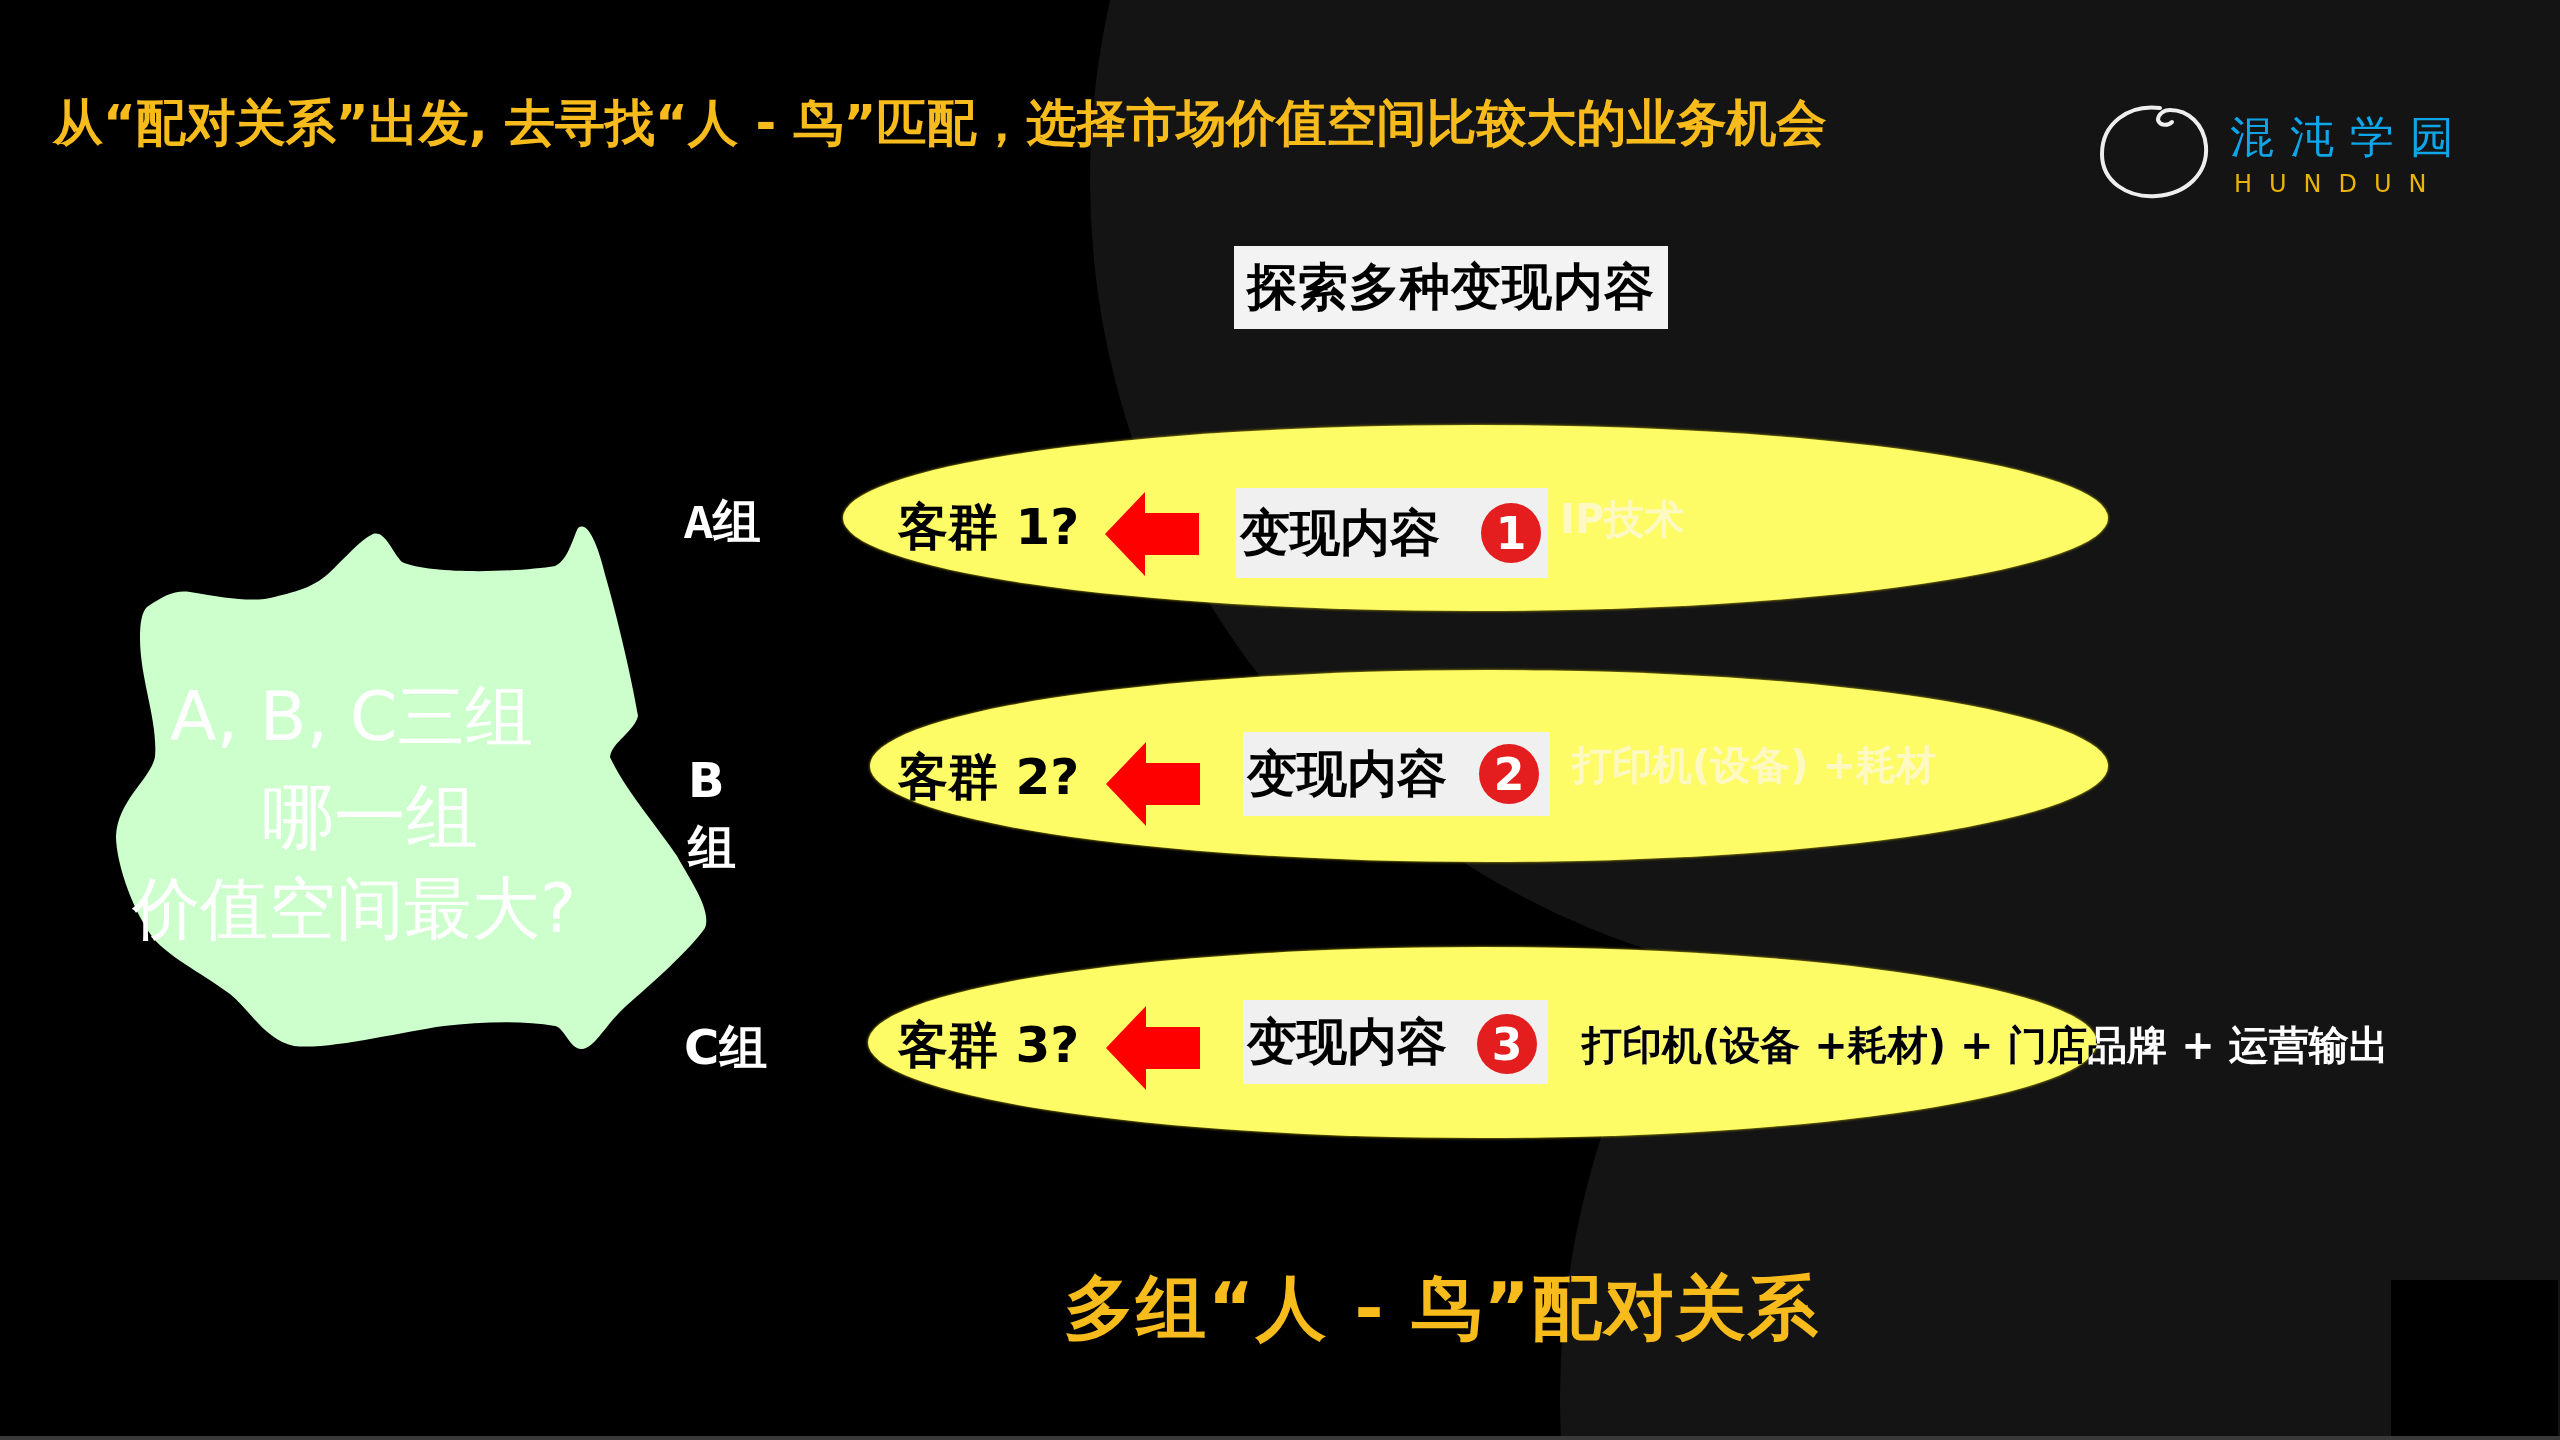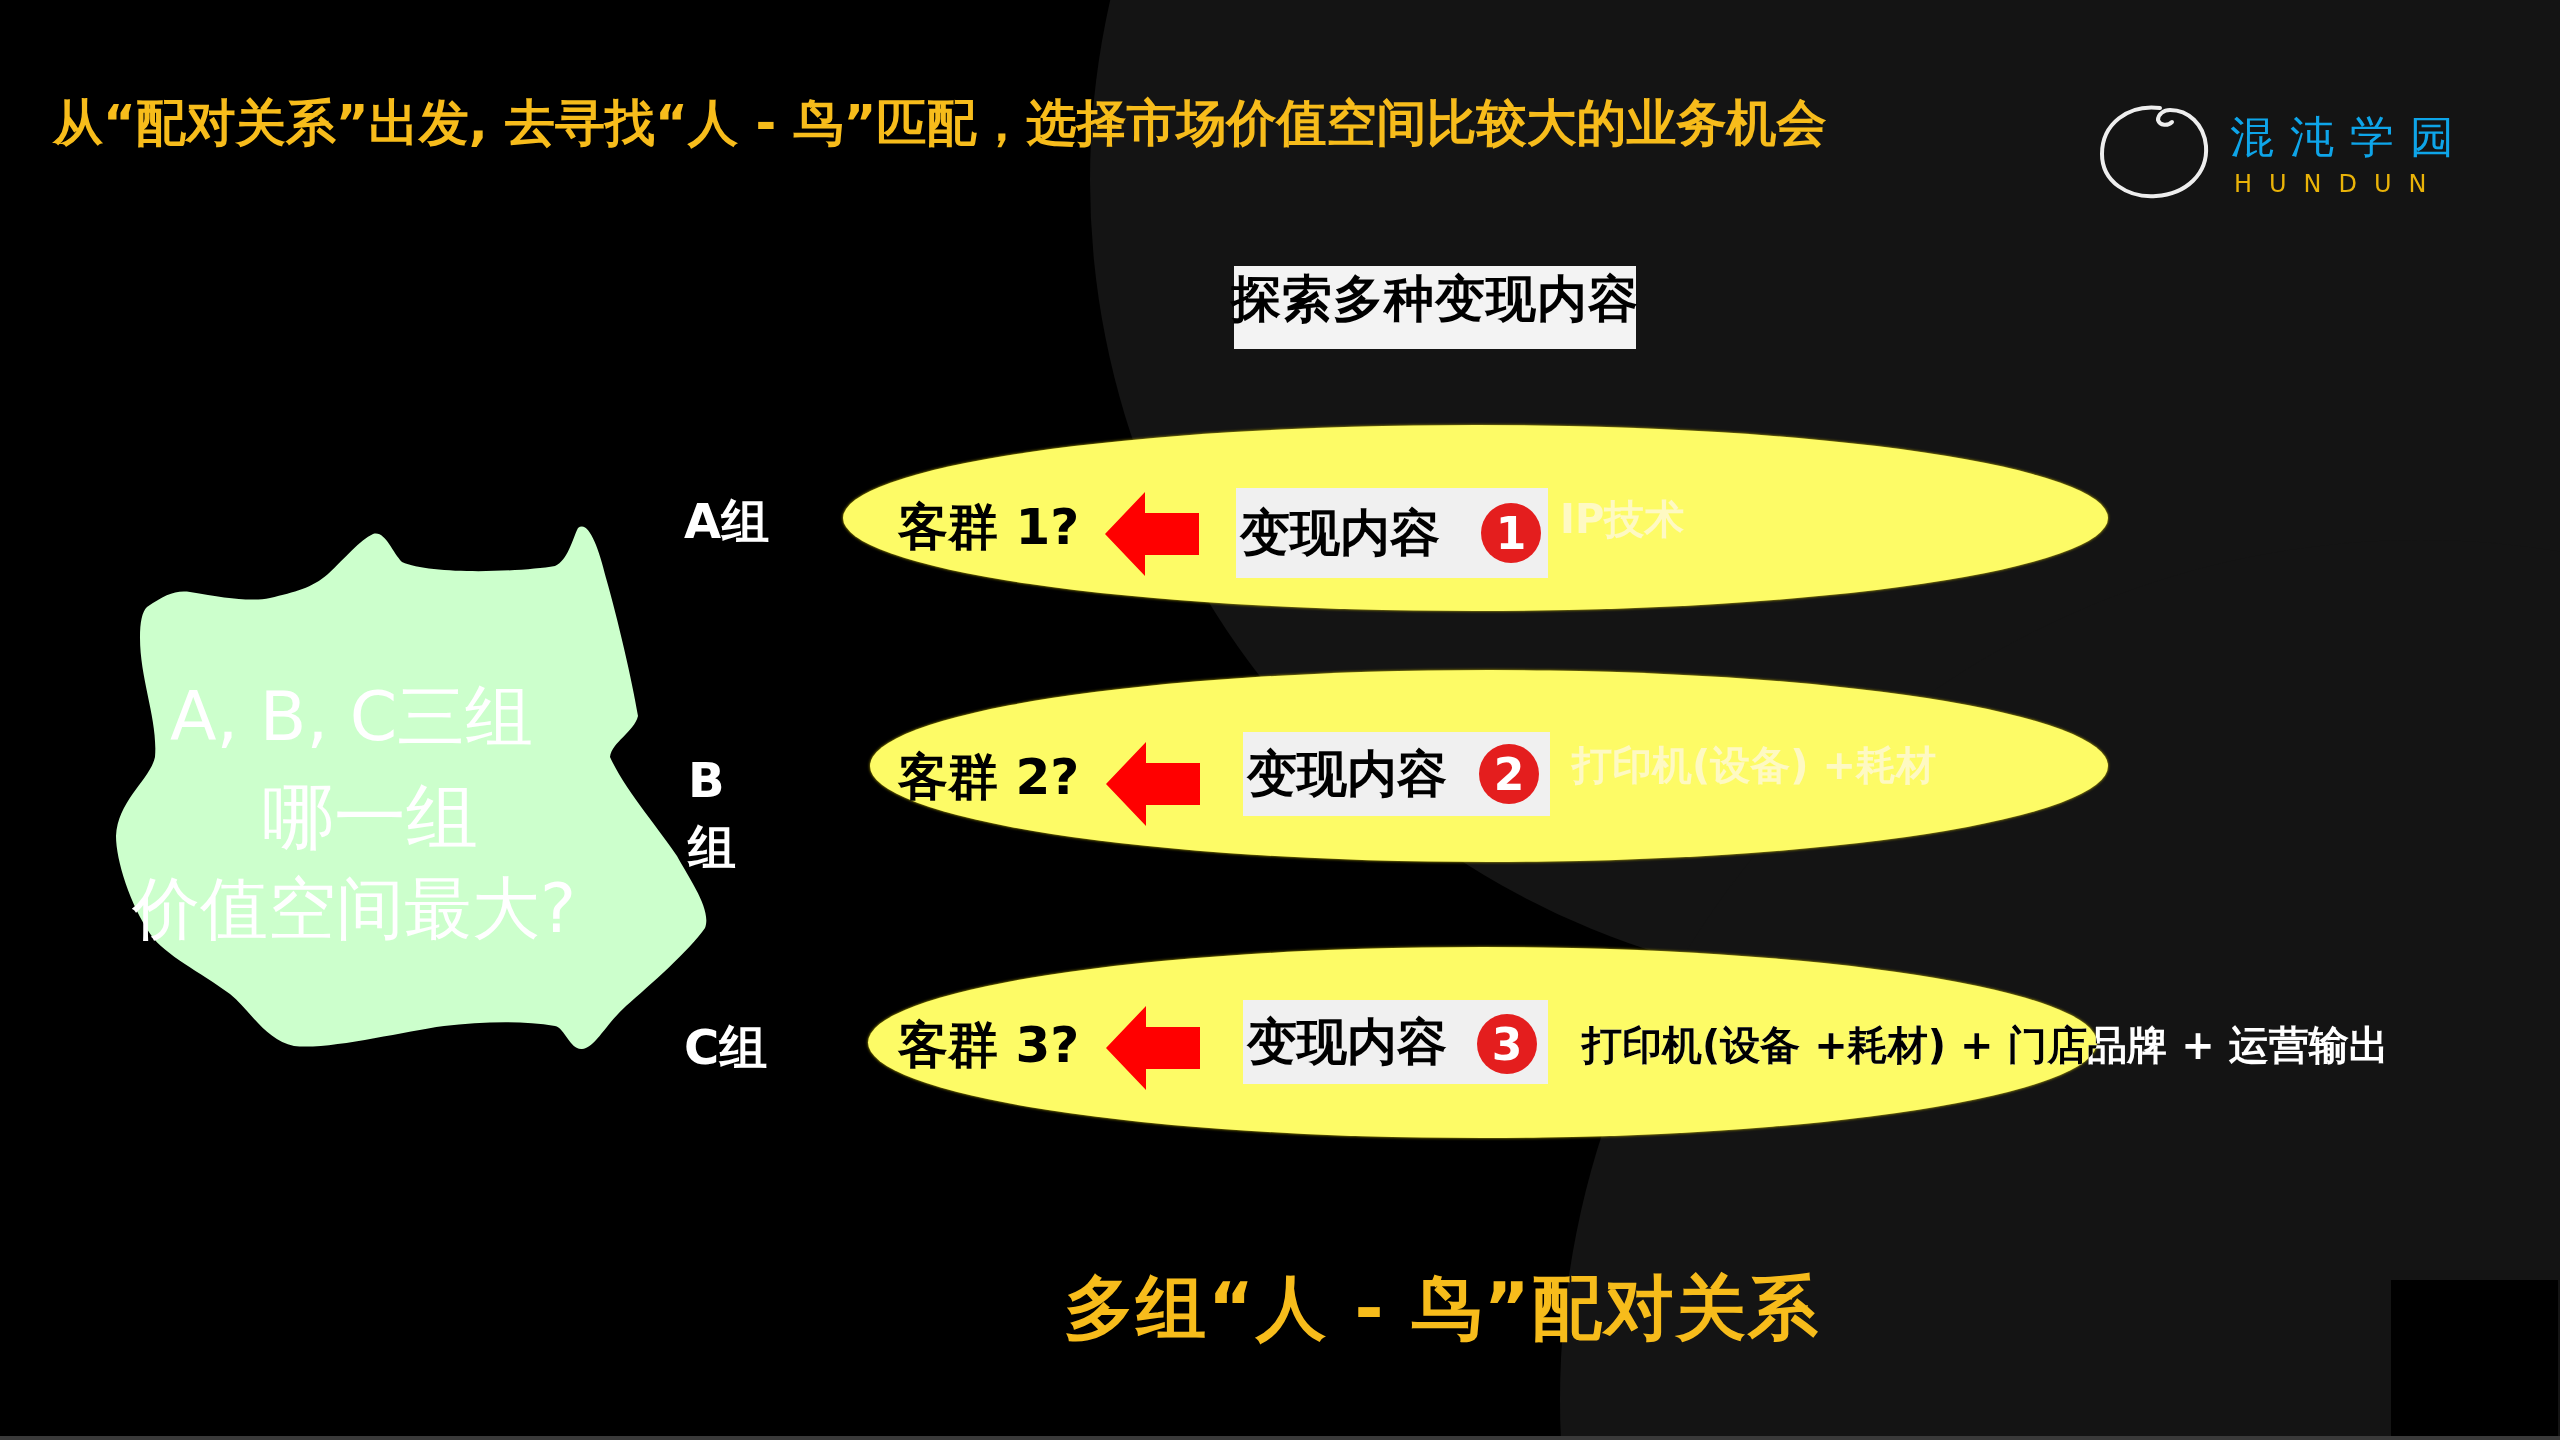--- a/index.html
+++ b/index.html
@@ -15,22 +15,22 @@
   .title { font-weight:bold; color:#F7BC1B; white-space:nowrap; }
   #main-title { left:53px; top:90px; font-size:50px; letter-spacing:0px; }
   #bottom-title { left:1064px; top:1262px; font-size:70px; letter-spacing:2px; }
 
   #logo { left:2098px; top:100px; width:360px; height:100px; }
   #logo-cn { position:absolute; left:132px; top:8px; font-family:"DejaVu Serif","Liberation Serif",serif;
              font-size:44px; color:#0ea5e9; letter-spacing:16px; white-space:nowrap; }
   #logo-en { position:absolute; left:136px; top:70px; font-size:24px; color:#eab308; letter-spacing:17px;
              font-family:"DejaVu Sans","Liberation Sans",sans-serif; white-space:nowrap; }
 
-  #explore-box { left:1234px; top:246px; width:402px; height:83px; background:#f3f3f3;
-                 display:flex; justify-content:center;margin-top:20px; }
+  #explore-box { left:1234px; top:246px; width:434px; height:83px; background:#f3f3f3;
+                 display:flex; align-items:center; justify-content:center; }
   #explore-box span { font-size:50px; font-weight:bold; color:#000; letter-spacing:1px; white-space:nowrap; }
 
   .group-label { color:#fff; font-weight:bold; font-size:48px; white-space:nowrap; }
 
   .ellipse { position:absolute; border-radius:50%; background:#FDFB66; box-shadow:0 0 3px #c8b800; }
 
   .cust { position:absolute; font-size:50px; font-weight:bold; color:#000; white-space:nowrap; }
 
   .arrow { position:absolute; width:94px; height:84px; }
 
@@ -67,21 +67,21 @@
   <span>探索多种变现内容</span>
 </div>
 
 <svg class="abs" id="blob" viewBox="100 520 620 540">
   <path d="M147 607 C 165 595, 175 590, 190 592 C 225 598, 250 602, 270 598 C 295 592, 312 588, 328 574 C 345 558, 360 540, 373 534 C 385 530, 392 552, 402 562 C 430 575, 520 572, 555 566 C 568 560, 572 540, 578 528 C 588 520, 598 545, 606 578 C 618 620, 632 680, 638 716 C 634 732, 612 742, 610 757 C 625 790, 660 830, 677 856 C 690 880, 712 910, 705 928 C 690 950, 650 985, 626 1006 C 605 1025, 595 1048, 582 1049 C 570 1050, 565 1028, 555 1026 C 520 1020, 480 1022, 444 1026 C 400 1032, 330 1050, 294 1046 C 265 1040, 250 1010, 230 994 C 200 972, 165 955, 151 935 C 130 905, 116 860, 116 836 C 118 800, 150 780, 155 757 C 158 720, 140 680, 140 638 C 140 622, 142 612, 147 607 Z" fill="#CCFFCC"></path>
 </svg>
 <div class="blob-text" style="left:170px;top:672px;font-size:68px;">A, B, C三组</div>
 <div class="blob-text" style="left:262px;top:770px;font-size:72px;">哪一组</div>
 <div class="blob-text" style="left:132px;top:864px;font-size:68px;">价值空间最大?</div>
 
-<div class="abs group-label" style="left:684px;top:490px;">A组</div>
+<div class="abs group-label" style="left:684px;top:490px;font-family:Liberation Mono, monospace;">A组</div>
 <div class="ellipse" style="left:843px;top:425px;width:1265px;height:186px;"></div>
 <div class="cust" style="left:898px;top:494px;">客群 1?</div>
 <svg class="arrow" viewBox="0 0 94 84" style="left:1105px;top:492px;">
   <polygon points="0,42 40,0 40,21 94,21 94,63 40,63 40,84" fill="#FF0000"></polygon>
 </svg>
 <div class="content-box" style="left:1236px;top:488px;width:312px;">
   <span class="lbl">变现内容</span>
   <span class="badge" style="left:245px;top:15px;">1</span>
 </div>
 <div class="desc" style="left:1560px;top:492px;">IP技术</div>

